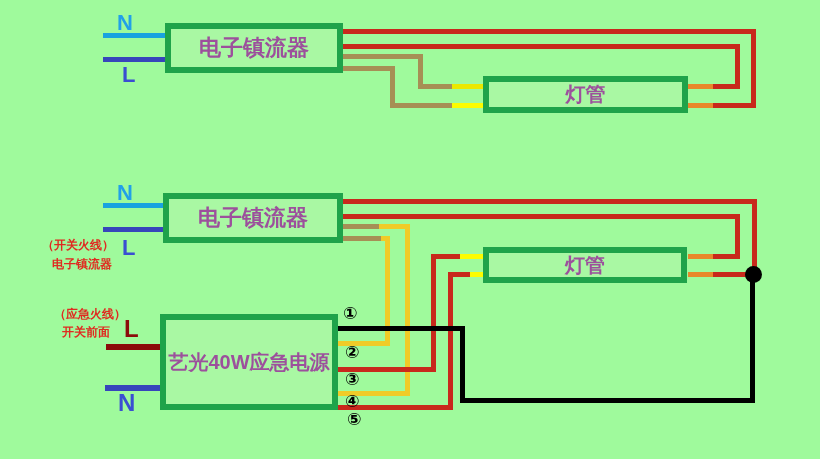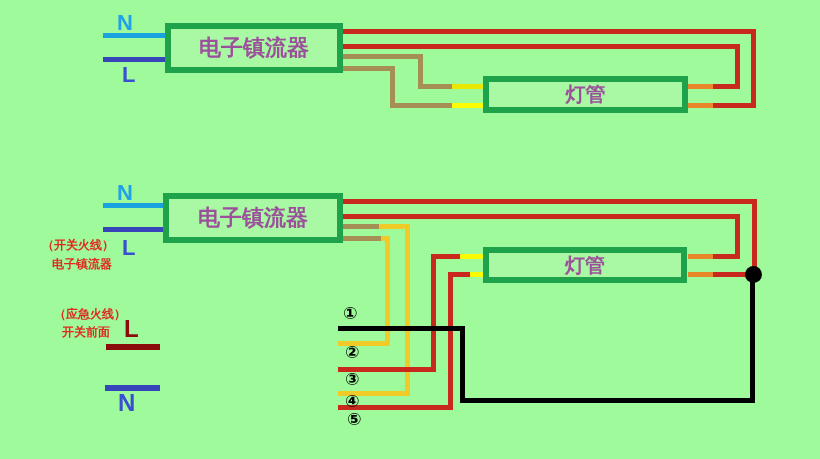--- a/index.html
+++ b/index.html
@@ -82,20 +82,23 @@
   </div>
   <div class="box" style="left: 483px; top: 76px; width: 205px; height: 37px; font-size: 20px; background: rgb(169, 248, 163); color: rgb(156, 80, 156); border-color: rgb(31, 163, 74);">
     <span>灯管</span>
   </div>
   <div class="box" style="left: 163px; top: 193px; width: 180px; height: 50px; font-size: 22px; background: rgb(169, 248, 163); color: rgb(156, 80, 156); border-color: rgb(31, 163, 74);">
     <span>电子镇流器</span>
   </div>
   <div class="box" style="left: 483px; top: 247px; width: 204px; height: 36px; font-size: 20px; background: rgb(169, 248, 163); color: rgb(156, 80, 156); border-color: rgb(31, 163, 74);">
     <span>灯管</span>
   </div>
+  <div class="box" style="left: 160px; top: 314px; width: 178px; height: 96px; font-size: 20px; background: rgb(169, 248, 163); color: rgb(156, 80, 156); border-color: rgb(31, 163, 74);">
+    <span>艺光40W应急电源</span>
+  </div>
 
   <div class="term" style="left: 117px; top: 12px; color: rgb(34, 160, 232);">N</div>
   <div class="term" style="left: 122px; top: 64px; color: rgb(58, 78, 210);">L</div>
   <div class="term" style="left: 117px; top: 182px; color: rgb(34, 160, 232);">N</div>
   <div class="term" style="left: 122px; top: 237px; color: rgb(58, 78, 210);">L</div>
   <div class="term bigterm" style="left: 124px; top: 317px; color: rgb(139, 11, 11);">L</div>
   <div class="term bigterm" style="left: 118px; top: 391px; color: rgb(58, 78, 210);">N</div>
 
   <div class="note" style="left: 42px; top: 239px; color: rgb(224, 42, 32);">（开关火线）</div>
   <div class="note" style="left: 52px; top: 258px; color: rgb(224, 42, 32);">电子镇流器</div>

